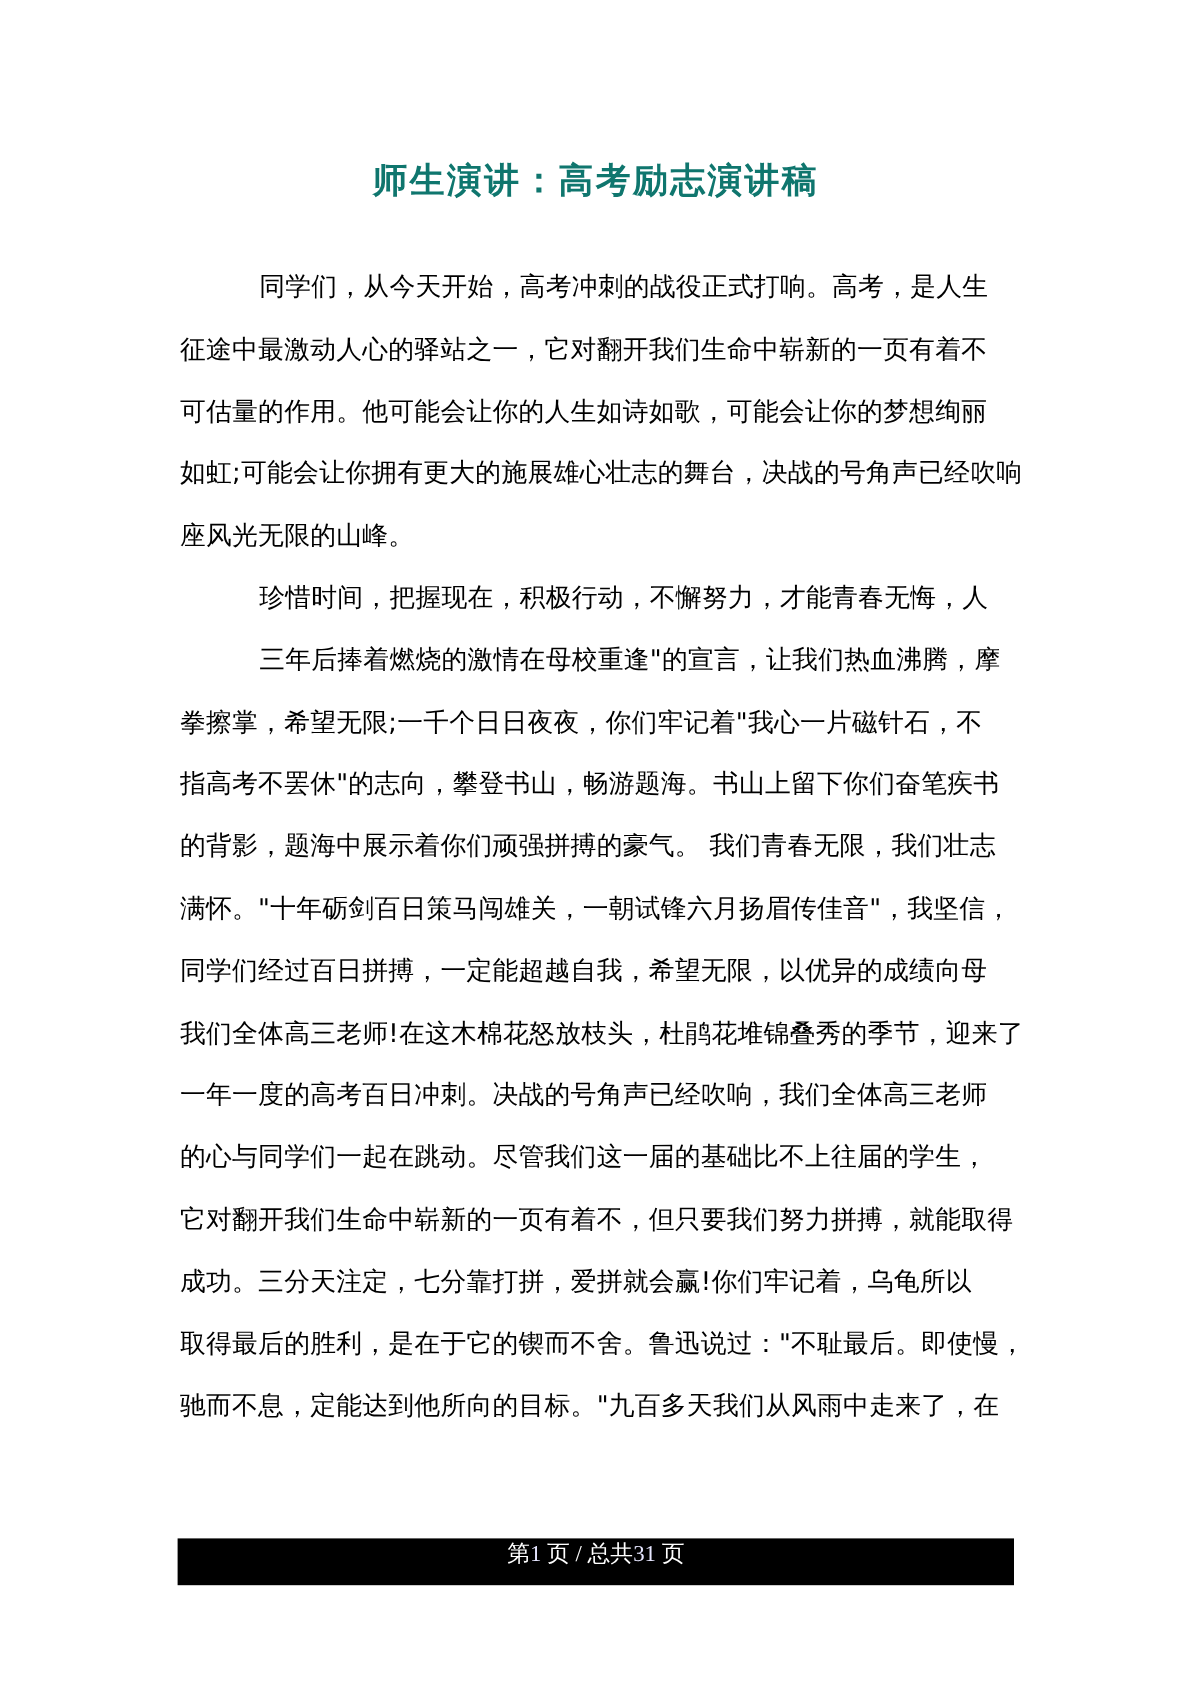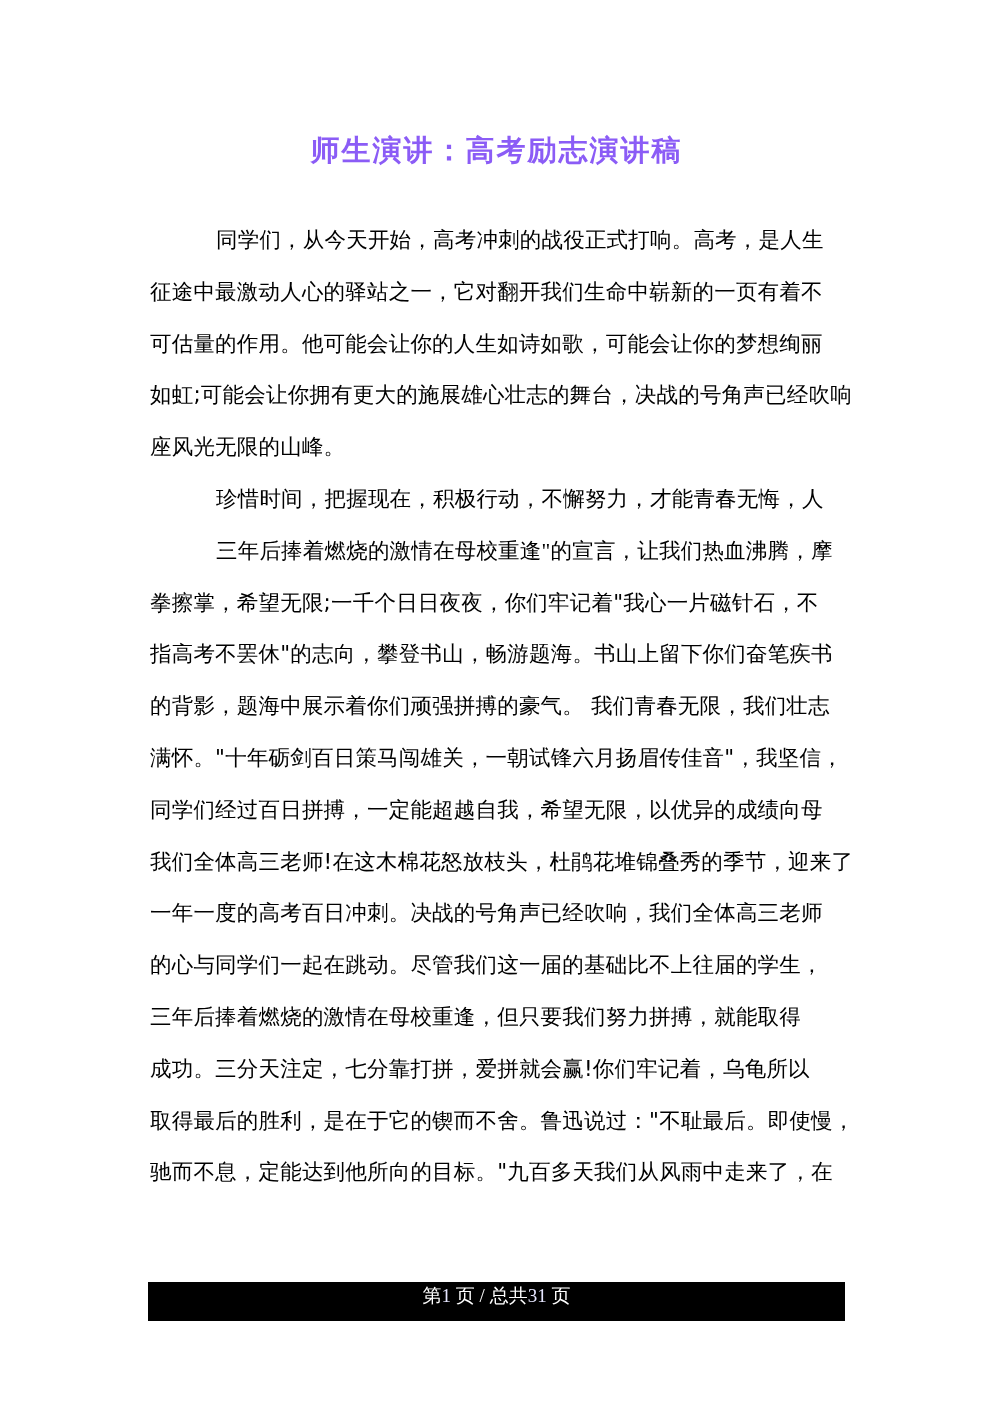--- a/index.html
+++ b/index.html
@@ -41,21 +41,20 @@
     }
     .line {
       height: 51.8px;
       line-height: 44px;
       font-size: 21.5px;
       white-space: nowrap;
       letter-spacing: 0.2px;
     }
     .line.indent {
       padding-left: 66px;
-      font-family: Liberation Serif, serif;
     }
     .footer-bar {
       position: absolute;
       left: 148px;
       top: 1282px;
       width: 697px;
       height: 39px;
       background: #000000;
       display: flex;
       align-items: flex-start;
@@ -70,39 +69,39 @@
     }
     .footer-text .num {
       color: #e6e6ff;
     }
   </style>
 </head>
 <body>
 
 <div class="page">
 
-  <div class="doc-title" style="color: #8b5cf6;">师生演讲：高考励志演讲稿</div>
+  <div class="doc-title" style="color: #0f766e;">师生演讲：高考励志演讲稿</div>
 
   <div class="body-text">
     <div class="line indent">同学们，从今天开始，高考冲刺的战役正式打响。高考，是人生</div>
     <div class="line">征途中最激动人心的驿站之一，它对翻开我们生命中崭新的一页有着不</div>
     <div class="line">可估量的作用。他可能会让你的人生如诗如歌，可能会让你的梦想绚丽</div>
     <div class="line">如虹;可能会让你拥有更大的施展雄心壮志的舞台，决战的号角声已经吹响</div>
     <div class="line">座风光无限的山峰。</div>
     <div class="line indent">珍惜时间，把握现在，积极行动，不懈努力，才能青春无悔，人</div>
     <div class="line indent">三年后捧着燃烧的激情在母校重逢"的宣言，让我们热血沸腾，摩</div>
     <div class="line">拳擦掌，希望无限;一千个日日夜夜，你们牢记着"我心一片磁针石，不</div>
     <div class="line">指高考不罢休"的志向，攀登书山，畅游题海。书山上留下你们奋笔疾书</div>
     <div class="line">的背影，题海中展示着你们顽强拼搏的豪气。 我们青春无限，我们壮志</div>
     <div class="line">满怀。"十年砺剑百日策马闯雄关，一朝试锋六月扬眉传佳音"，我坚信，</div>
     <div class="line">同学们经过百日拼搏，一定能超越自我，希望无限，以优异的成绩向母</div>
     <div class="line">我们全体高三老师!在这木棉花怒放枝头，杜鹃花堆锦叠秀的季节，迎来了</div>
     <div class="line">一年一度的高考百日冲刺。决战的号角声已经吹响，我们全体高三老师</div>
     <div class="line">的心与同学们一起在跳动。尽管我们这一届的基础比不上往届的学生，</div>
-    <div class="line">三年后捧着燃烧的激情在母校重逢，但只要我们努力拼搏，就能取得</div>
+    <div class="line">它对翻开我们生命中崭新的一页有着不，但只要我们努力拼搏，就能取得</div>
     <div class="line">成功。三分天注定，七分靠打拼，爱拼就会赢!你们牢记着，乌龟所以</div>
     <div class="line">取得最后的胜利，是在于它的锲而不舍。鲁迅说过："不耻最后。即使慢，</div>
     <div class="line">驰而不息，定能达到他所向的目标。"九百多天我们从风雨中走来了，在</div>
   </div>
 
   <div class="footer-bar" style="background: rgb(0, 0, 0);">
     <div class="footer-text"><span>第</span><span class="num">1</span><span> 页 / 总共</span><span class="num">31</span><span> 页</span></div>
   </div>
 
 </div>

